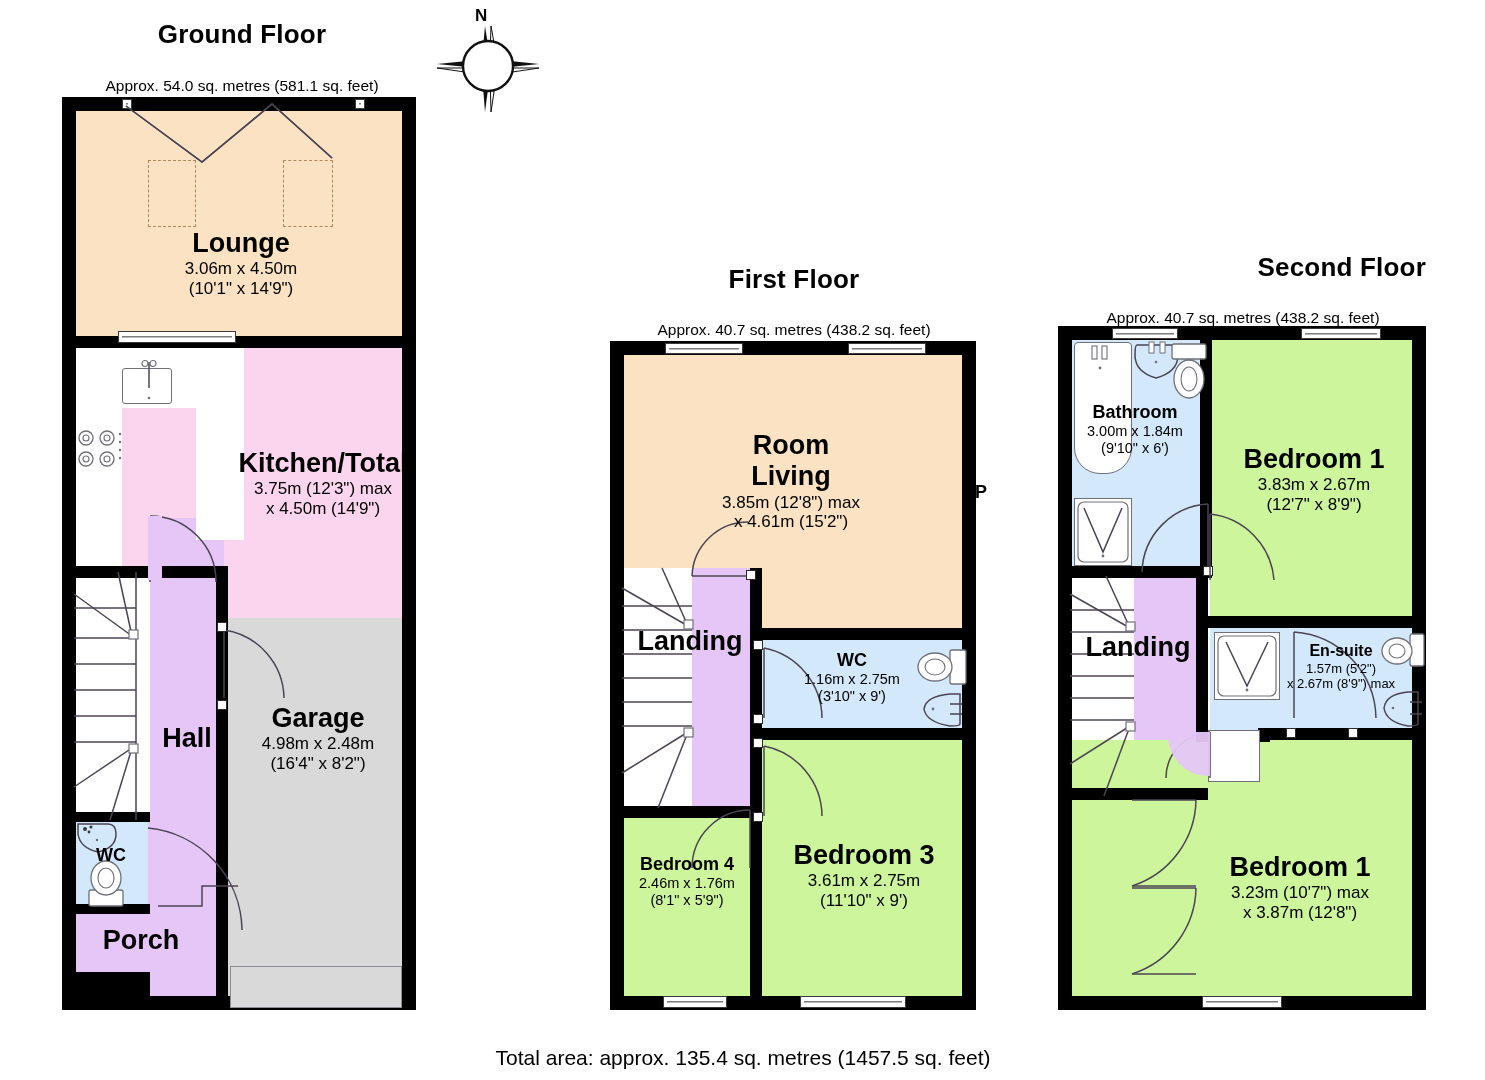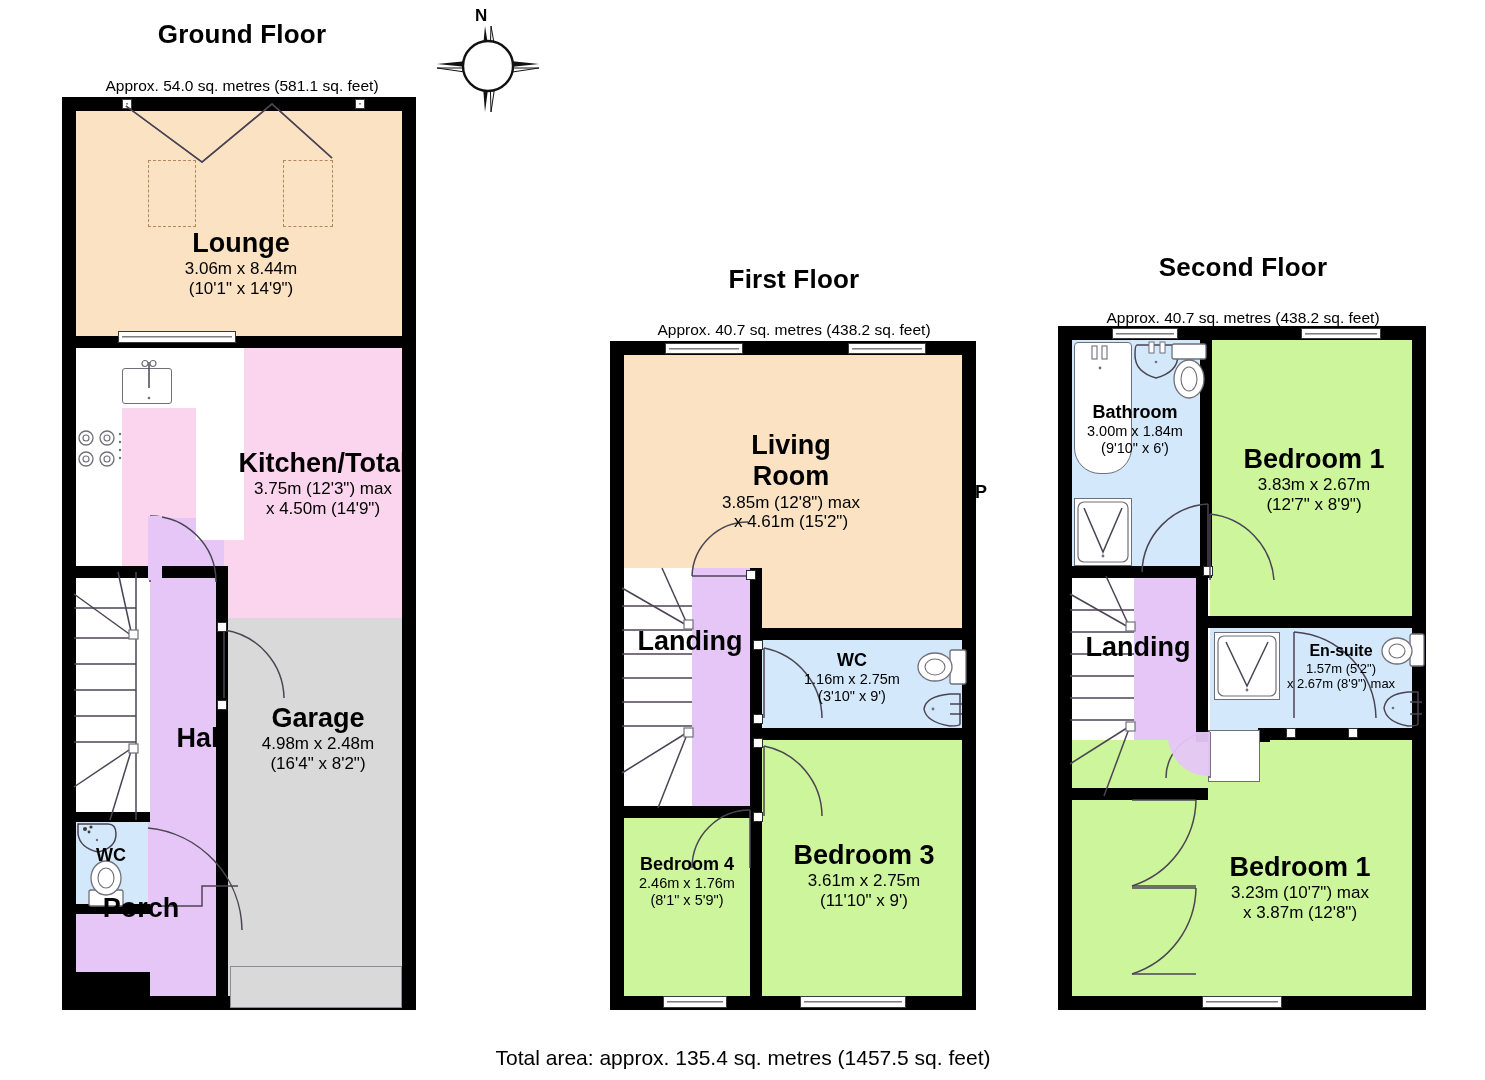--- a/index.html
+++ b/index.html
@@ -180,40 +180,40 @@
   <div class="jamb" style="left:217px;top:622px;width:10px;height:10px;"></div>
   <div class="jamb" style="left:217px;top:700px;width:10px;height:10px;"></div>
   <svg class="door" style="left:146px;top:826px;width:96px;height:110px;">
     <path d="M2 2 A104 104 0 0 1 96 104"></path>
     <path d="M12 80 L56 80 L56 60 L92 60"></path>
   </svg>
   <div class="greyfill" style="left:230px;top:966px;width:172px;height:42px;"></div>
 
   <div class="room-label" style="left:86px;top:228px;width:310px;">
     <span class="nm">Lounge</span>
-    <span class="dim">3.06m x 8.44m</span>
+    <span class="dim">3.06m x 4.50m</span>
     <span class="dim">(10'1" x 14'9")</span>
   </div>
   <div class="room-label" style="left:238px;top:448px;width:170px;">
     <span class="nm">Kitchen/Total</span>
     <span class="dim">3.75m (12'3") max</span>
     <span class="dim">x 4.50m (14'9")</span>
   </div>
   <div class="room-label" style="left:230px;top:703px;width:176px;">
     <span class="nm">Garage</span>
     <span class="dim">4.98m x 2.48m</span>
     <span class="dim">(16'4" x 8'2")</span>
   </div>
-  <div class="room-label" style="left:148px;top:723px;width:78px;text-align:right;">
+  <div class="room-label" style="left:148px;top:723px;width:78px;">
     <span class="nm">Hall</span>
   </div>
   <div class="room-label sm" style="left:74px;top:845px;width:74px;">
     <span class="nm">WC</span>
   </div>
-  <div class="room-label" style="left:80px;top:893px;width:122px;">
+  <div class="room-label" style="left:80px;top:925px;width:122px;">
     <span class="nm">Porch</span>
   </div>
 
   <div class="floor-title" style="left:612px;top:264px;width:364px;">First Floor</div>
   <div class="floor-sub" style="left:612px;top:296px;width:364px;">Approx. 40.7 sq. metres (438.2 sq. feet)</div>
 
   <div class="fill" style="left:622px;top:348px;width:342px;height:280px;background:#FAE2C3;"></div>
   <div class="fill" style="left:692px;top:568px;width:58px;height:240px;background:#E5C6F7;"></div>
   <div class="white" style="left:622px;top:568px;width:70px;height:240px;"></div>
   <div class="fill" style="left:762px;top:640px;width:202px;height:88px;background:#D3E8FA;"></div>
@@ -279,22 +279,22 @@
     <ellipse cx="19" cy="21" rx="17" ry="14" fill="#fff" stroke="#6f6f7a" stroke-width="1.3"></ellipse>
     <ellipse cx="19" cy="21" rx="10" ry="8" fill="none" stroke="#6f6f7a" stroke-width="1.1"></ellipse>
   </svg>
   <svg class="door" style="left:920px;top:692px;width:46px;height:36px;">
     <path d="M40 2 L40 32 Q40 34 30 34 Q6 30 4 17 Q6 4 30 2 Z" fill="#fff" stroke="#6f6f7a" stroke-width="1.3"></path>
     <circle cx="13" cy="17" r="1.4" fill="#6f6f7a"></circle>
     <path d="M30 12 L42 12 M30 22 L42 22" stroke="#6f6f7a" stroke-width="1.2"></path>
   </svg>
 
   <div class="room-label" style="left:640px;top:430px;width:302px;">
+    <span class="nm">Room</span>
     <span class="nm">Living</span>
-    <span class="nm">Room</span>
     <span class="dim">3.85m (12'8") max</span>
     <span class="dim">x 4.61m (15'2")</span>
   </div>
   <div class="tag" style="left:964px;top:482px;">FP</div>
   <div class="room-label" style="left:632px;top:626px;width:116px;">
     <span class="nm">Landing</span>
   </div>
   <div class="room-label sm" style="left:772px;top:650px;width:160px;">
     <span class="nm">WC</span>
     <span class="dim">1.16m x 2.75m</span>
@@ -304,21 +304,21 @@
     <span class="nm">Bedroom 3</span>
     <span class="dim">3.61m x 2.75m</span>
     <span class="dim">(11'10" x 9')</span>
   </div>
   <div class="room-label sm" style="left:616px;top:854px;width:142px;">
     <span class="nm">Bedroom 4</span>
     <span class="dim">2.46m x 1.76m</span>
     <span class="dim">(8'1" x 5'9")</span>
   </div>
 
-  <div class="floor-title" style="left:1060px;top:252px;width:366px;">Second Floor</div>
+  <div class="floor-title" style="left:1060px;top:252px;width:366px;text-align:right;">Second Floor</div>
   <div class="floor-sub" style="left:1060px;top:284px;width:366px;">Approx. 40.7 sq. metres (438.2 sq. feet)</div>
 
   <div class="fill" style="left:1070px;top:338px;width:140px;height:238px;background:#D3E8FA;"></div>
   <div class="fill" style="left:1210px;top:338px;width:204px;height:278px;background:#CDF59B;"></div>
   <div class="fill" style="left:1134px;top:576px;width:62px;height:220px;background:#E5C6F7;"></div>
   <div class="white" style="left:1070px;top:576px;width:64px;height:220px;"></div>
   <div class="fill" style="left:1210px;top:628px;width:204px;height:112px;background:#D3E8FA;"></div>
   <div class="fill" style="left:1070px;top:740px;width:344px;height:256px;background:#CDF59B;"></div>
   <div class="fill" style="left:1196px;top:740px;width:218px;height:58px;background:#CDF59B;"></div>
 

